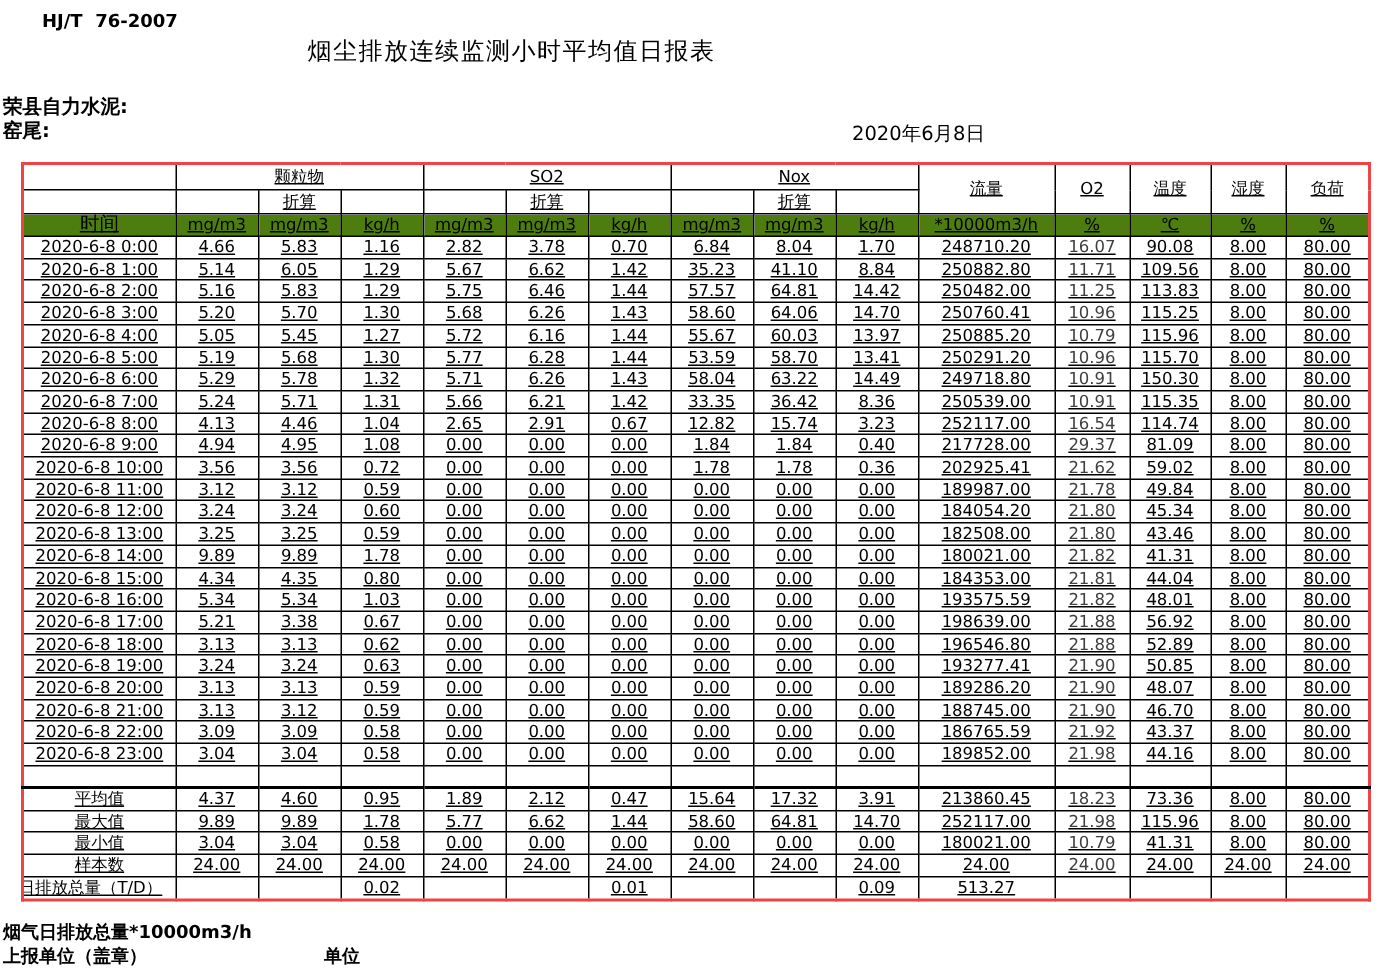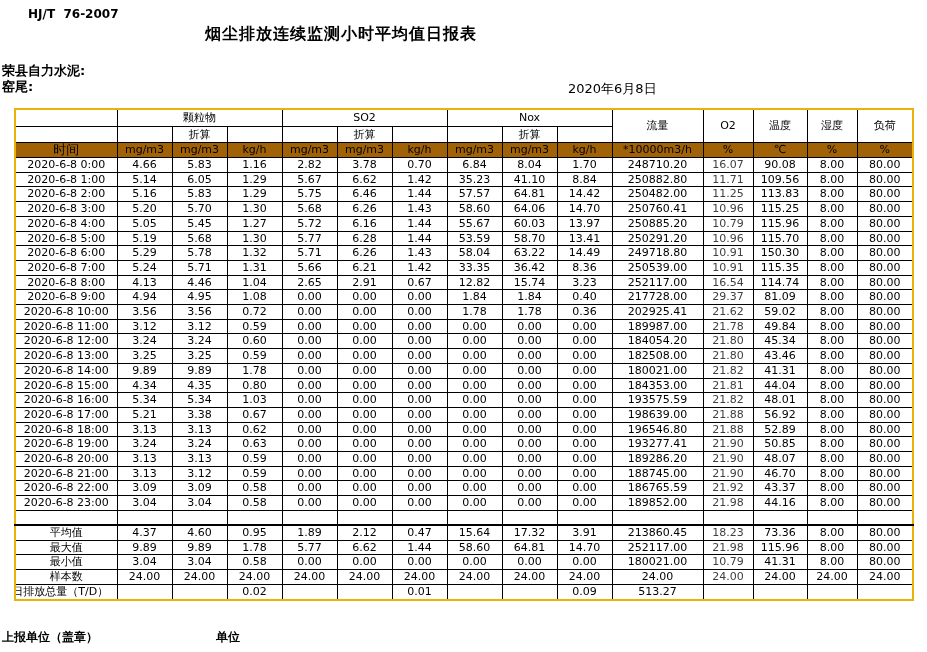--- a/index.html
+++ b/index.html
@@ -1,35 +1,35 @@
 <!DOCTYPE html>
 <html><head>
 <meta charset="utf-8">
 <style>
   html,body{margin:0;padding:0;background:#fff;}
   .page{position:relative;width:927px;height:652px;background:#fff;overflow:hidden;
         font-family:"DejaVu Sans","Liberation Sans",sans-serif;color:#000;}
   .abs{position:absolute;white-space:pre;}
   .std{left:28px;top:7px;font-size:12px;font-weight:bold;}
-  .title{left:205px;top:24px;font-size:16px;font-weight:bold;letter-spacing:1px;}
+  .title{left:205px;top:24px;font-size:16px;font-weight:normal;letter-spacing:1px;}
   .company{left:2px;top:62px;font-size:13px;font-weight:bold;}
   .loc{left:2px;top:78px;font-size:13px;font-weight:bold;text-align:right;}
   .date{left:568px;top:80px;font-size:13px;}
   .foot1{left:2px;top:613px;font-size:12px;font-weight:bold;}
   .foot2{left:2px;top:629px;font-size:12px;font-weight:bold;}
   .foot3{left:200px;top:629px;font-size:12px;font-weight:bold;margin-left:16px;}
 
   table.report{position:absolute;left:14px;top:108px;border-collapse:collapse;table-layout:fixed;
-        border:2px solid #eab308;}
+        border:2px solid #ef4444;text-decoration:underline;}
   table.report td{border:1px solid #000;padding:0;font-size:11px;height:13.7px;line-height:13.7px;
         overflow:hidden;white-space:nowrap;text-align:center;}
   thead td{font-size:12px;}
   tr.h1 td{height:16px;line-height:16px;}
   tr.h2 td{height:15px;line-height:15px;margin-top:20px;}
-  tr.units td{background:#a16207;height:14px;line-height:14px;font-size:11px;}
+  tr.units td{background:#4d7c0f;height:14px;line-height:14px;font-size:11px;}
   tr.units td.c-time{font-size:13px;}
   .c-time{text-align:right;padding-right:5px;}
   .c-num{text-align:right;padding-right:9px;}
   .c-flow{text-align:right;padding-right:11px;}
   .c-o2{text-align:right;padding-right:12px;color:#404040;}
   .c-temp{text-align:right;padding-right:11px;}
   .c-hum{text-align:right;padding-right:9px;}
   .c-load{text-align:right;padding-right:10px;}
   td.rowlabel{text-align:right;padding-right:3px;font-size:12px;}
   td.total-label{text-align:left;border-left:hidden;font-size:12px;text-indent:-12px;}
@@ -613,15 +613,16 @@
           <td class="c-num">0.09</td>
           <td class="c-flow">513.27</td>
           <td class="c-o2"></td>
           <td class="c-temp"></td>
           <td class="c-hum"></td>
           <td class="c-load"></td>
         </tr>
       </tbody>
   </table>
 
+  <div class="abs foot1">烟气日排放总量*10000m3/h</div>
   <div class="abs foot2">上报单位（盖章）</div>
   <div class="abs foot3">单位</div>
 </div>
 
 </body></html>

